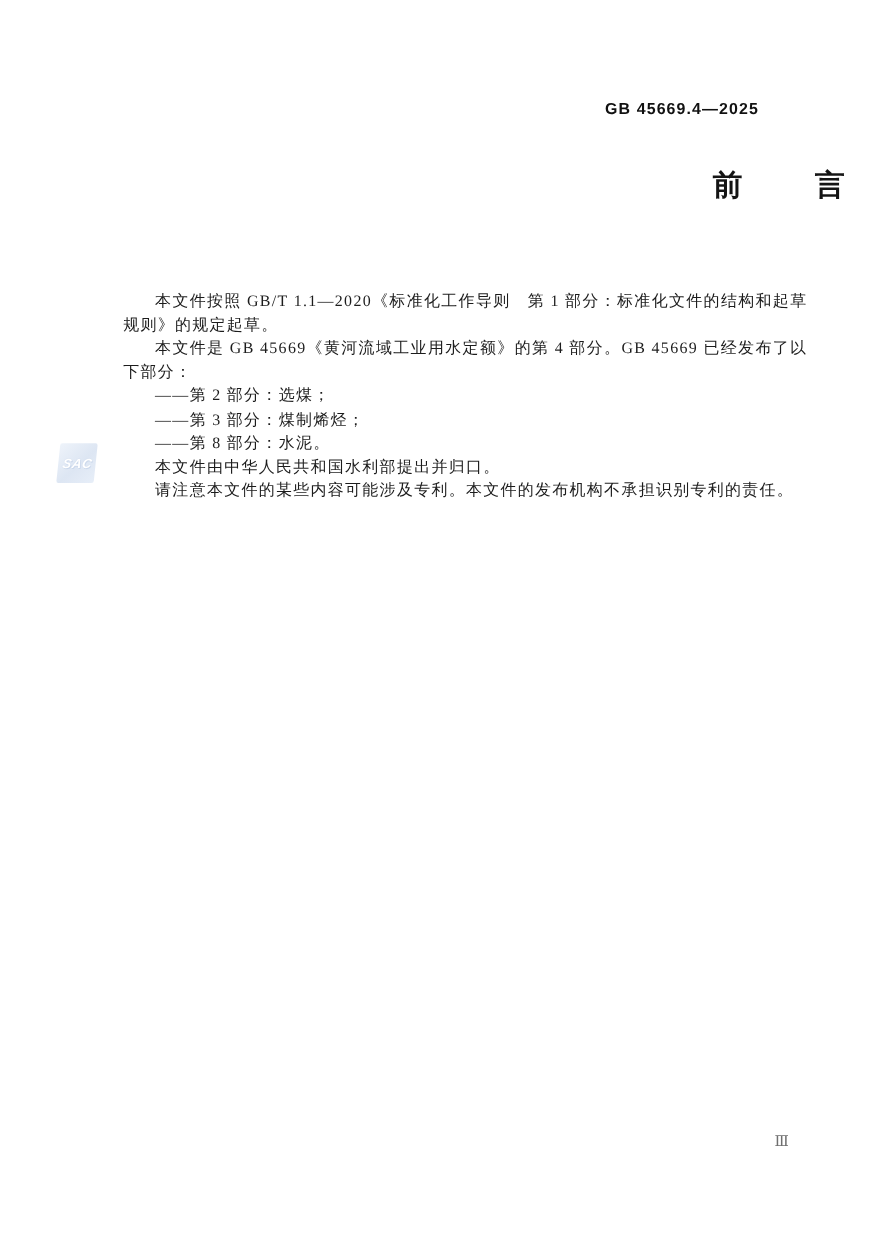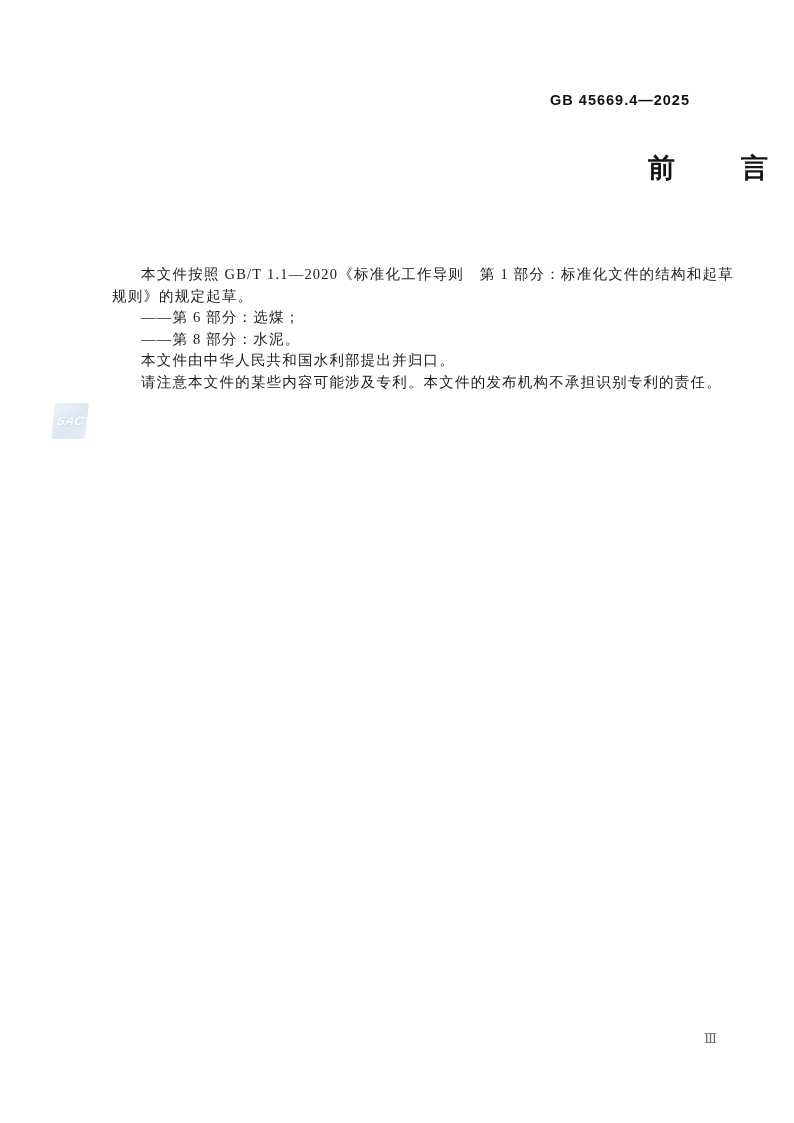--- a/index.html
+++ b/index.html
@@ -94,21 +94,23 @@
 <body>
 
 <div class="page">
 
   <div class="std-code">GB 45669.4—2025</div>
 
   <h1 class="doc-title">前　　言</h1>
 
   <div class="body-text">
       <p>本文件按照 GB/T 1.1—2020《标准化工作导则　第 1 部分：标准化文件的结构和起草规则》的规定起草。</p>
-      <p>——第 6 部分：选煤；</p>
+      <p>本文件是 GB 45669《黄河流域工业用水定额》的第 4 部分。GB 45669 已经发布了以下部分：</p>
+      <p>——第 2 部分：选煤；</p>
+      <p>——第 3 部分：煤制烯烃；</p>
       <p>——第 8 部分：水泥。</p>
       <p>本文件由中华人民共和国水利部提出并归口。</p>
       <p>请注意本文件的某些内容可能涉及专利。本文件的发布机构不承担识别专利的责任。</p>
     </div>
 
   <div class="watermark">
     <span>SAC</span>
   </div>
 
   <div class="page-num">Ⅲ</div>

